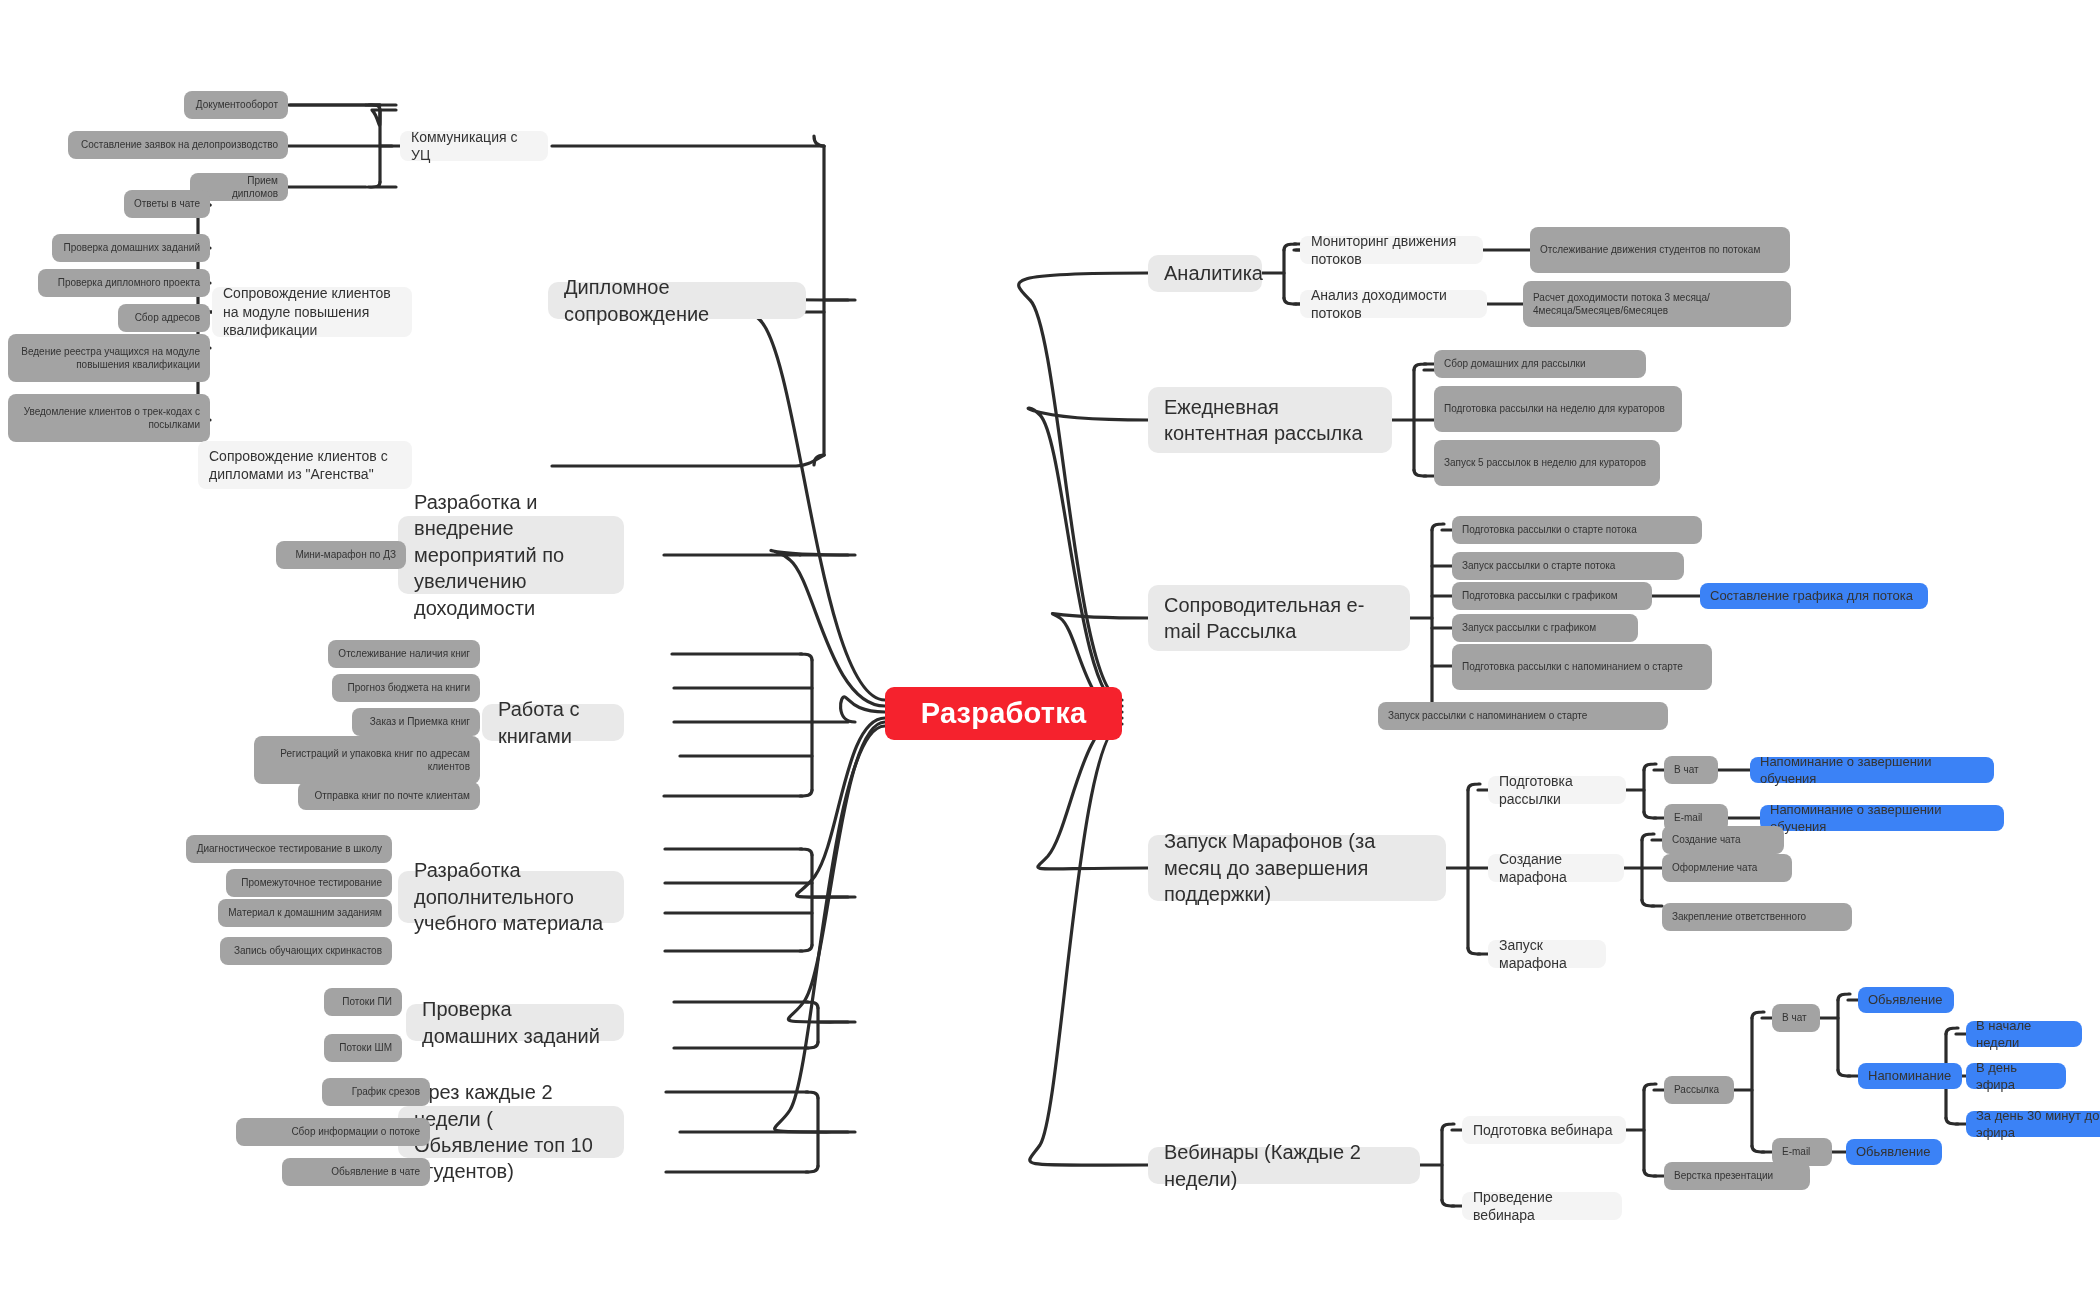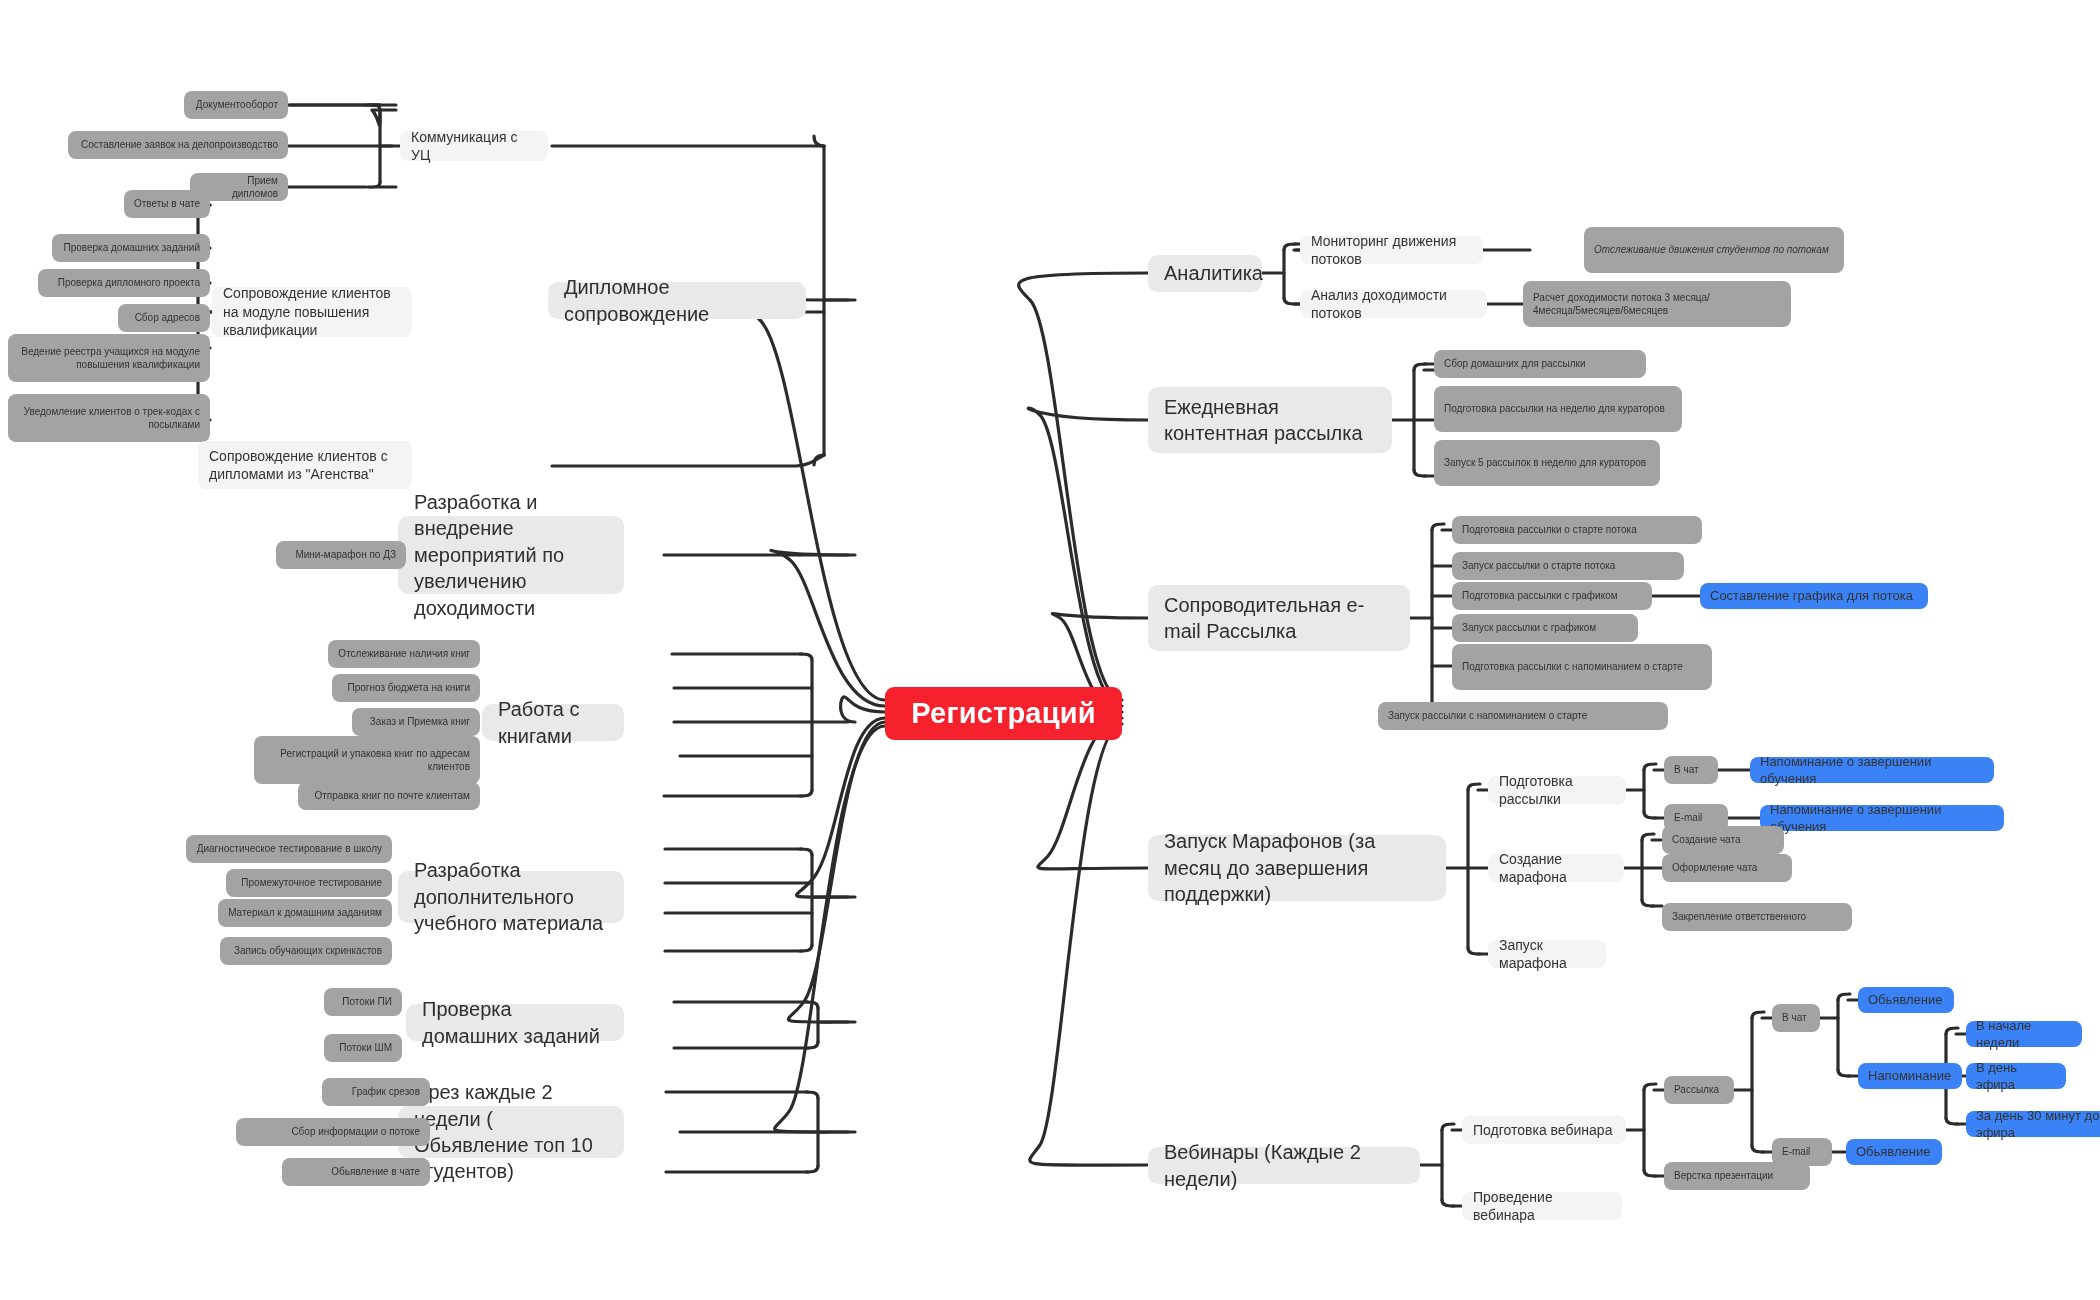--- a/index.html
+++ b/index.html
@@ -274,21 +274,21 @@
       <path d="M1946,1034 C1946,1028 1952,1028 1958,1028 L1956,1028"></path>
       <path d="M1946,1118 C1946,1124 1952,1124 1958,1124 L1956,1124"></path>
       <path d="M1956,1034 L1966,1034"></path>
       <path d="M1946,1076 L1966,1076"></path>
       <path d="M1956,1124 L1966,1124"></path>
 
       <path d="M1810,1152 L1846,1152"></path>
     </g>
   </svg>
 
-  <div class="node n-root" style="left:885px;top:687px;width:237px;height:53px;">Регистраций</div>
+  <div class="node n-root" style="left:885px;top:687px;width:237px;height:53px;">Разработка</div>
 
   <div class="node n-l1 ta-left" style="left:548px;top:282px;width:258px;height:37px;">Дипломное сопровождение</div>
 
   <div class="node n-l2 ta-left" style="left:400px;top:131px;width:148px;height:30px;">Коммуникация с УЦ</div>
 
   <div class="node n-l3 ta-right" style="left:184px;top:91px;width:104px;height:28px;">Документооборот</div>
   <div class="node n-l3 ta-right" style="left:68px;top:131px;width:220px;height:28px;">Составление заявок на делопроизводство</div>
   <div class="node n-l3 ta-right" style="left:190px;top:173px;width:98px;height:28px;">Прием дипломов</div>
 
   <div class="node n-l2 ta-left" style="left:212px;top:287px;width:200px;height:50px;">Сопровождение клиентов на модуле повышения квалификации</div>
@@ -325,21 +325,21 @@
   <div class="node n-l3 ta-right" style="left:324px;top:1034px;width:78px;height:28px;">Потоки ШМ</div>
 
   <div class="node n-l1 ta-left" style="left:398px;top:1106px;width:226px;height:52px;">Срез каждые 2 недели ( Обьявление топ 10 студентов)</div>
   <div class="node n-l3 ta-right" style="left:322px;top:1078px;width:108px;height:28px;">График срезов</div>
   <div class="node n-l3 ta-right" style="left:236px;top:1118px;width:194px;height:28px;">Сбор информации о потоке</div>
   <div class="node n-l3 ta-right" style="left:282px;top:1158px;width:148px;height:28px;">Обьявление в чате</div>
 
   <div class="node n-l1 ta-left" style="left:1148px;top:255px;width:114px;height:37px;">Аналитика</div>
   <div class="node n-l2 ta-left" style="left:1300px;top:236px;width:183px;height:28px;">Мониторинг движения потоков</div>
   <div class="node n-l2 ta-left" style="left:1300px;top:290px;width:187px;height:28px;">Анализ доходимости потоков</div>
-  <div class="node n-l3 ta-left" style="left:1584px;top:227px;width:260px;height:46px;font-style:italic;">Отслеживание движения студентов по потокам</div>
+  <div class="node n-l3 ta-left" style="left:1530px;top:227px;width:260px;height:46px;">Отслеживание движения студентов по потокам</div>
   <div class="node n-l3 ta-left" style="left:1523px;top:281px;width:268px;height:46px;">Расчет доходимости потока 3 месяца/ 4месяца/5месяцев/6месяцев</div>
 
   <div class="node n-l1 ta-left" style="left:1148px;top:387px;width:244px;height:66px;">Ежедневная контентная рассылка</div>
   <div class="node n-l3 ta-left" style="left:1434px;top:350px;width:212px;height:28px;">Сбор домашних для рассылки</div>
   <div class="node n-l3 ta-left" style="left:1434px;top:386px;width:248px;height:46px;">Подготовка рассылки на неделю для кураторов</div>
   <div class="node n-l3 ta-left" style="left:1434px;top:440px;width:226px;height:46px;">Запуск 5 рассылок в неделю для кураторов</div>
 
   <div class="node n-l1 ta-left" style="left:1148px;top:585px;width:262px;height:66px;">Сопроводительная e-mail Рассылка</div>
   <div class="node n-l3 ta-left" style="left:1452px;top:516px;width:250px;height:28px;">Подготовка рассылки о старте потока</div>
   <div class="node n-l3 ta-left" style="left:1452px;top:552px;width:232px;height:28px;">Запуск рассылки о старте потока</div>

